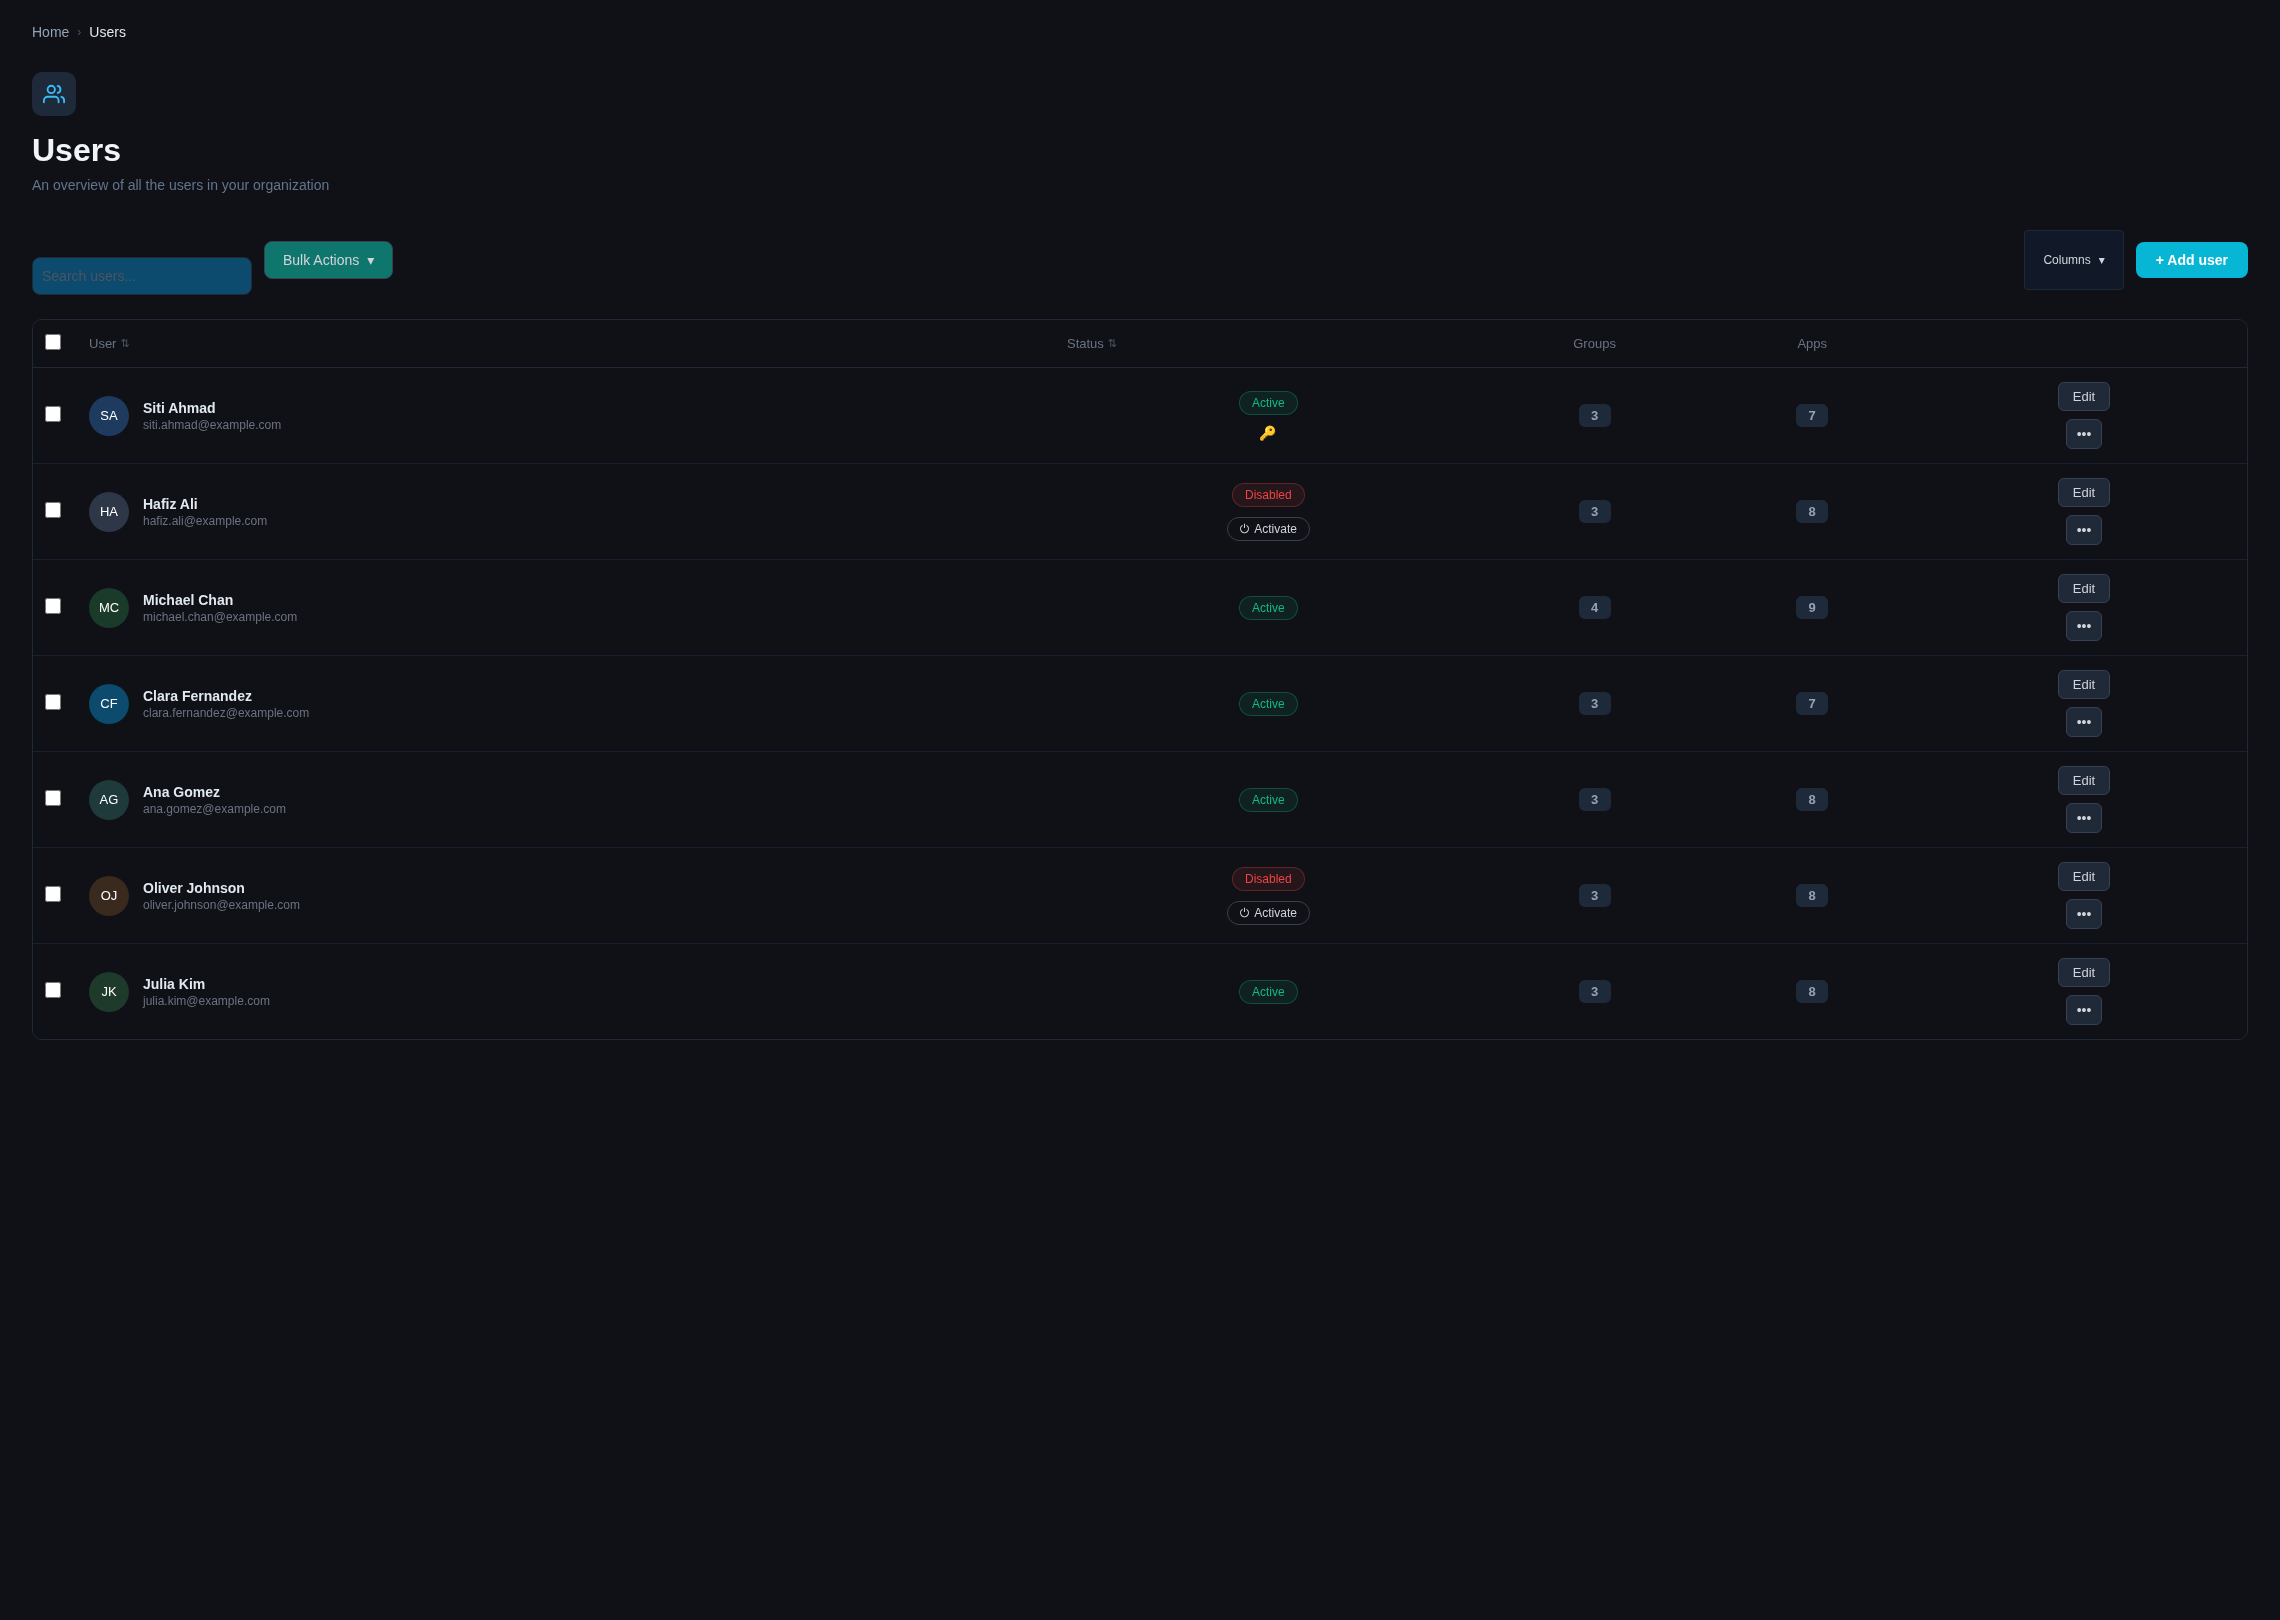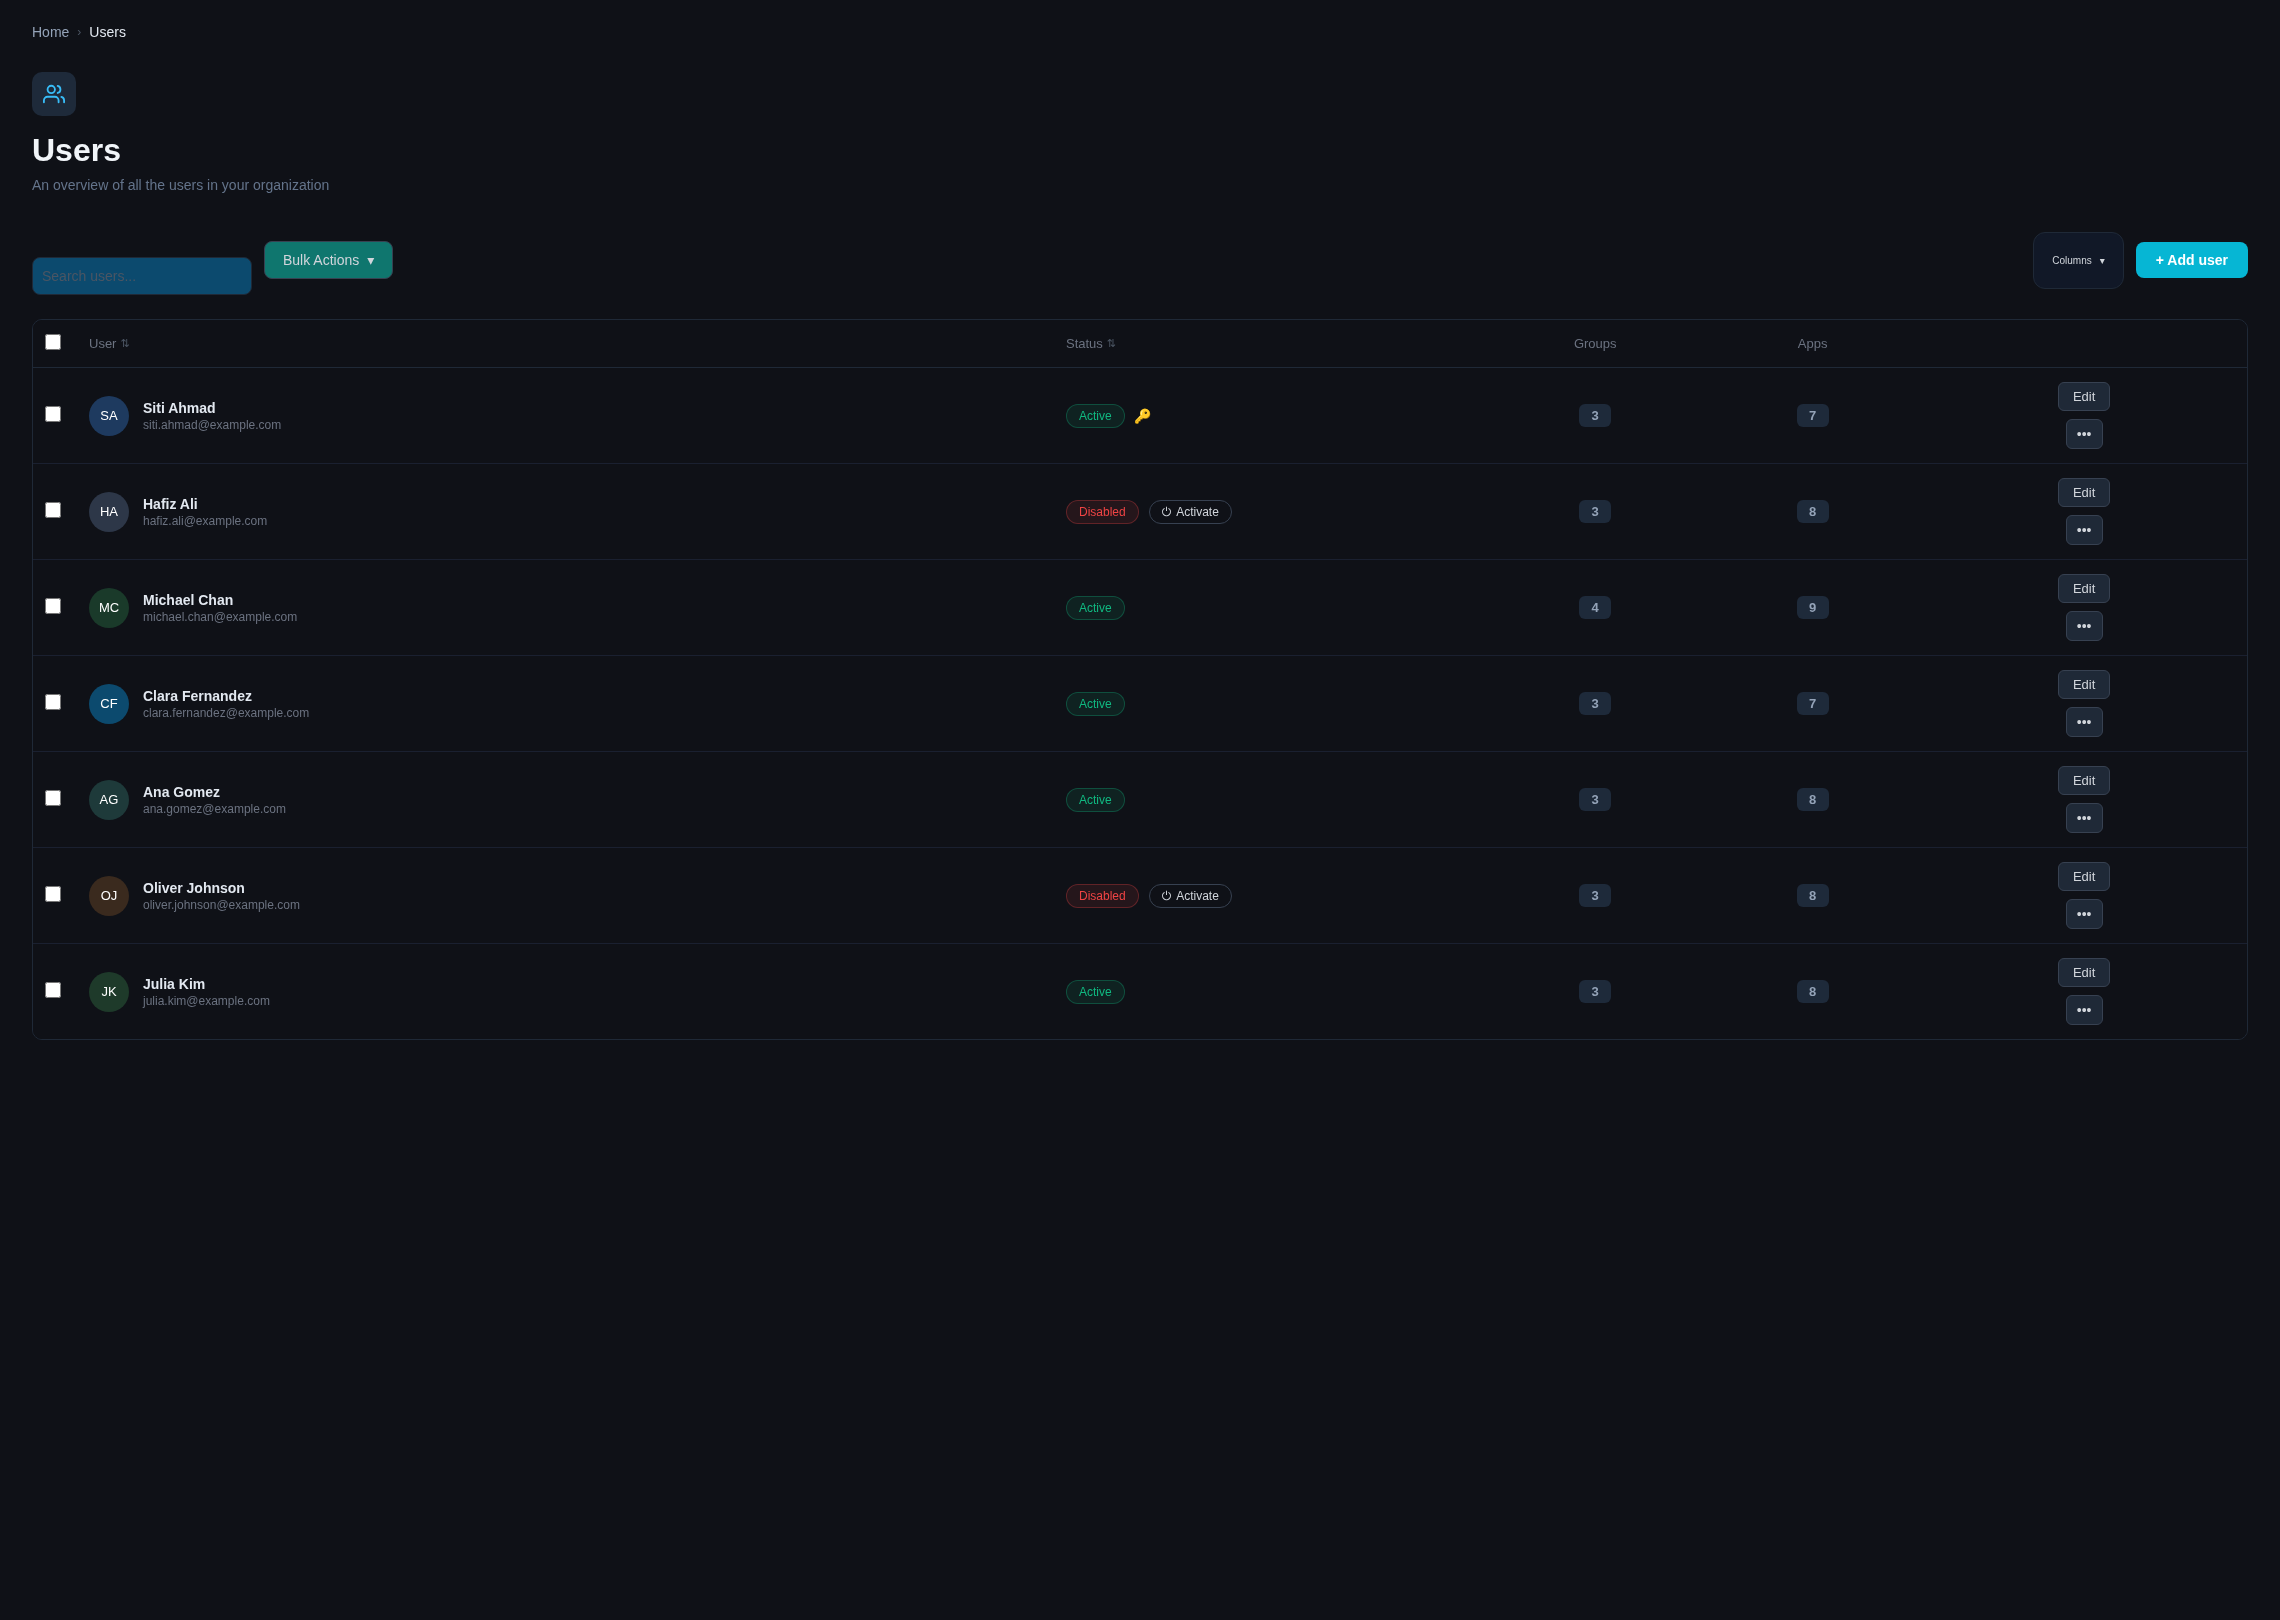--- a/index.html
+++ b/index.html
@@ -82,23 +82,23 @@
       display: flex;
       align-items: center;
       gap: 8px;
     }
 
     .spacer { flex: 1; }
 
     .btn-columns {
       background: #111827;
       border: 1px solid #1f2937;
-      border-radius: 12px;
+      border-radius: 4px;
       color: #d1d5db;
-      font-size: 10px;
+      font-size: 12px;
       padding: 22px 18px;
       cursor: pointer;
       display: flex;
       align-items: center;
       gap: 8px;
     }
 
     .btn-add {
       background: #06b6d4;
       border: none;
@@ -198,20 +198,21 @@
     .user-email {
       font-size: 12px;
       color: #6b7280;
       margin-top: 2px;
     }
 
     .status-cell {
       display: flex;
       align-items: center;
       gap: 10px;
+      flex-direction: column;
     }
 
     .badge {
       border-radius: 20px;
       font-size: 12px;
       font-weight: 500;
       padding: 4px 12px;
       border: 1px solid transparent;
     }
 

